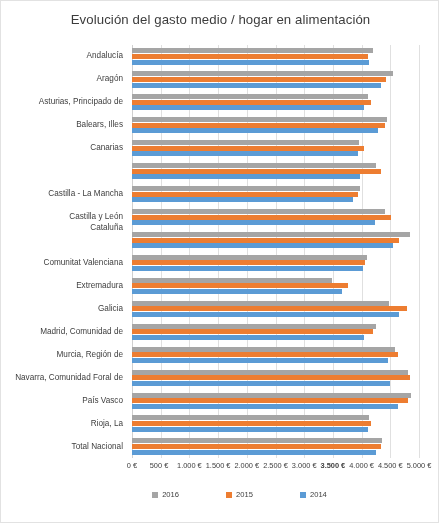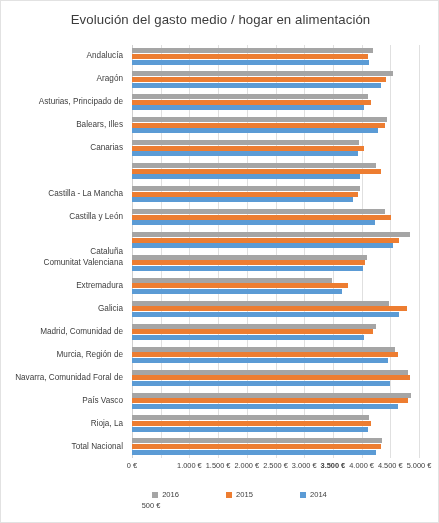--- a/index.html
+++ b/index.html
@@ -150,21 +150,21 @@
   <div id="plot-wrap">
 
     <div id="cat-labels">
         <div class="cat-label" style="top: 6.47222px;">Andalucía</div>
         <div class="cat-label" style="top: 29.4167px;">Aragón</div>
         <div class="cat-label" style="top: 52.3611px;">Asturias, Principado de</div>
         <div class="cat-label" style="top: 75.3056px;">Balears, Illes</div>
         <div class="cat-label" style="top: 98.25px;">Canarias</div>
         <div class="cat-label" style="top: 144.139px;">Castilla - La Mancha</div>
         <div class="cat-label" style="top: 167.083px;">Castilla y León</div>
-        <div class="cat-label" style="top: 202px;">Cataluña</div>
+        <div class="cat-label" style="top: 178px;">Cataluña</div>
         <div class="cat-label" style="top: 212.972px;">Comunitat Valenciana</div>
         <div class="cat-label" style="top: 235.917px;">Extremadura</div>
         <div class="cat-label" style="top: 258.861px;">Galicia</div>
         <div class="cat-label" style="top: 281.806px;">Madrid, Comunidad de</div>
         <div class="cat-label" style="top: 304.75px;">Murcia, Región de</div>
         <div class="cat-label" style="top: 327.694px;">Navarra, Comunidad Foral de</div>
         <div class="cat-label" style="top: 350.639px;">País Vasco</div>
         <div class="cat-label" style="top: 373.583px;">Rioja, La</div>
         <div class="cat-label" style="top: 396.528px;">Total Nacional</div>
       </div>
@@ -236,21 +236,21 @@
           <div class="bar y2015" title="Rioja, La — 2015: 4160" style="top: 376.083px; width: 238.784px; background: rgb(237, 125, 49);"></div>
           <div class="bar y2014" title="Rioja, La — 2014: 4110" style="top: 381.683px; width: 235.914px; background: rgb(91, 155, 213);"></div>
           <div class="bar y2016" title="Total Nacional — 2016: 4360" style="top: 393.428px; width: 250.264px; background: rgb(165, 165, 165);"></div>
           <div class="bar y2015" title="Total Nacional — 2015: 4330" style="top: 399.028px; width: 248.542px; background: rgb(237, 125, 49);"></div>
           <div class="bar y2014" title="Total Nacional — 2014: 4250" style="top: 404.628px; width: 243.95px; background: rgb(91, 155, 213);"></div>
         </div>
     </div>
 
     <div id="x-ticks">
         <div class="xtick" style="left: 0px;">0 €</div>
-        <div class="xtick" style="left: 19px; margin-top: 40px;">500 €</div>
+        <div class="xtick" style="left: 27px;">500 €</div>
         <div class="xtick" style="left: 57.4px;">1.000 €</div>
         <div class="xtick" style="left: 86.1px;">1.500 €</div>
         <div class="xtick" style="left: 114.8px;">2.000 €</div>
         <div class="xtick" style="left: 143.5px;">2.500 €</div>
         <div class="xtick" style="left: 172.2px;">3.000 €</div>
         <div class="xtick" style="left: 200.9px; font-weight: bold;">3.500 €</div>
         <div class="xtick" style="left: 229.6px;">4.000 €</div>
         <div class="xtick" style="left: 258.3px;">4.500 €</div>
         <div class="xtick" style="left: 287px;">5.000 €</div>
       </div>

